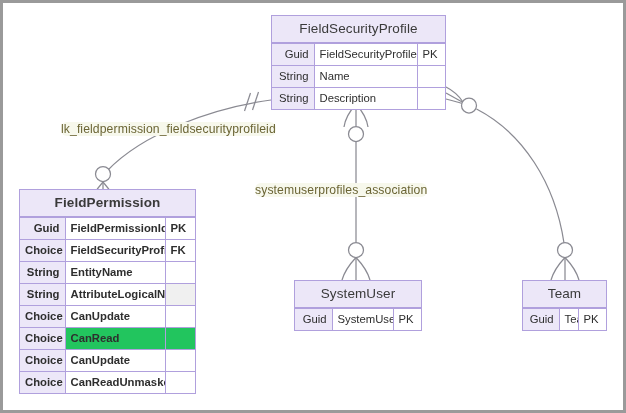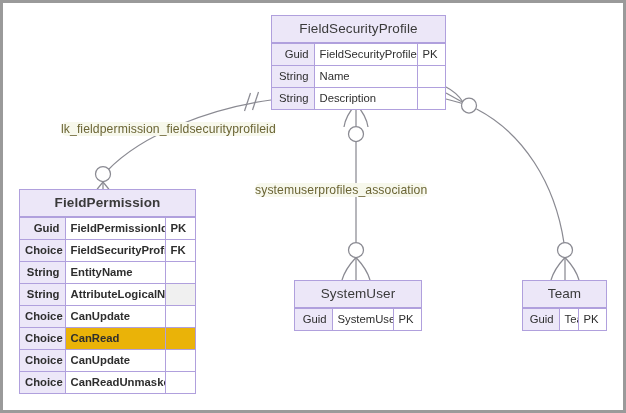--- a/index.html
+++ b/index.html
@@ -63,21 +63,21 @@
   }
   td.c-name {
     background: #ffffff;
     text-align: left;
   }
   td.c-key {
     background: #ffffff;
   }
   tr.row-hl td.c-name,
   tr.row-hl td.c-key {
-    background: #eab308;
+    background: #22c55e;
   }
   td.dim {
     background: #f0f0f0;
   }
   .edge-label {
     position: absolute;
     font-size: 12.2px;
     color: #6b6535;
     background: #f7f8ec;
     white-space: nowrap;

